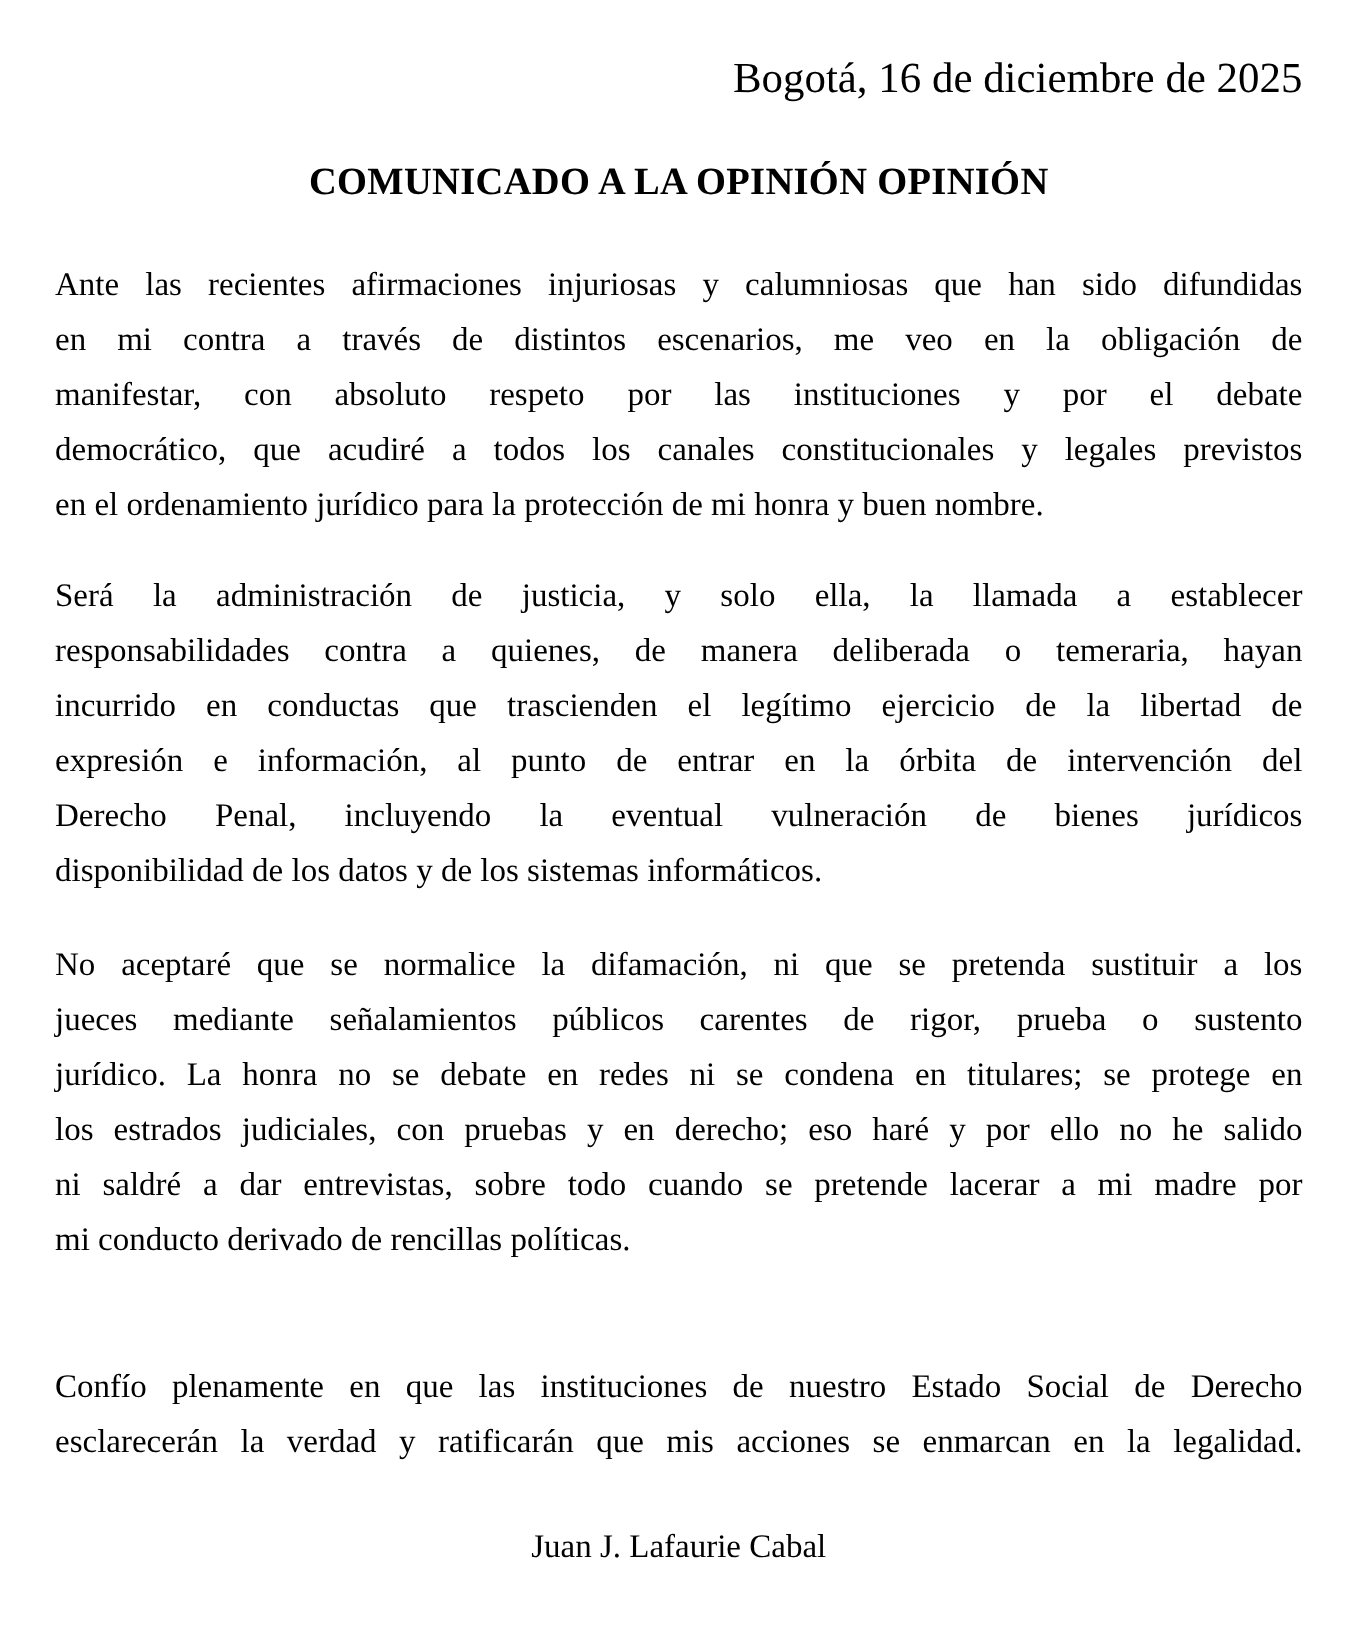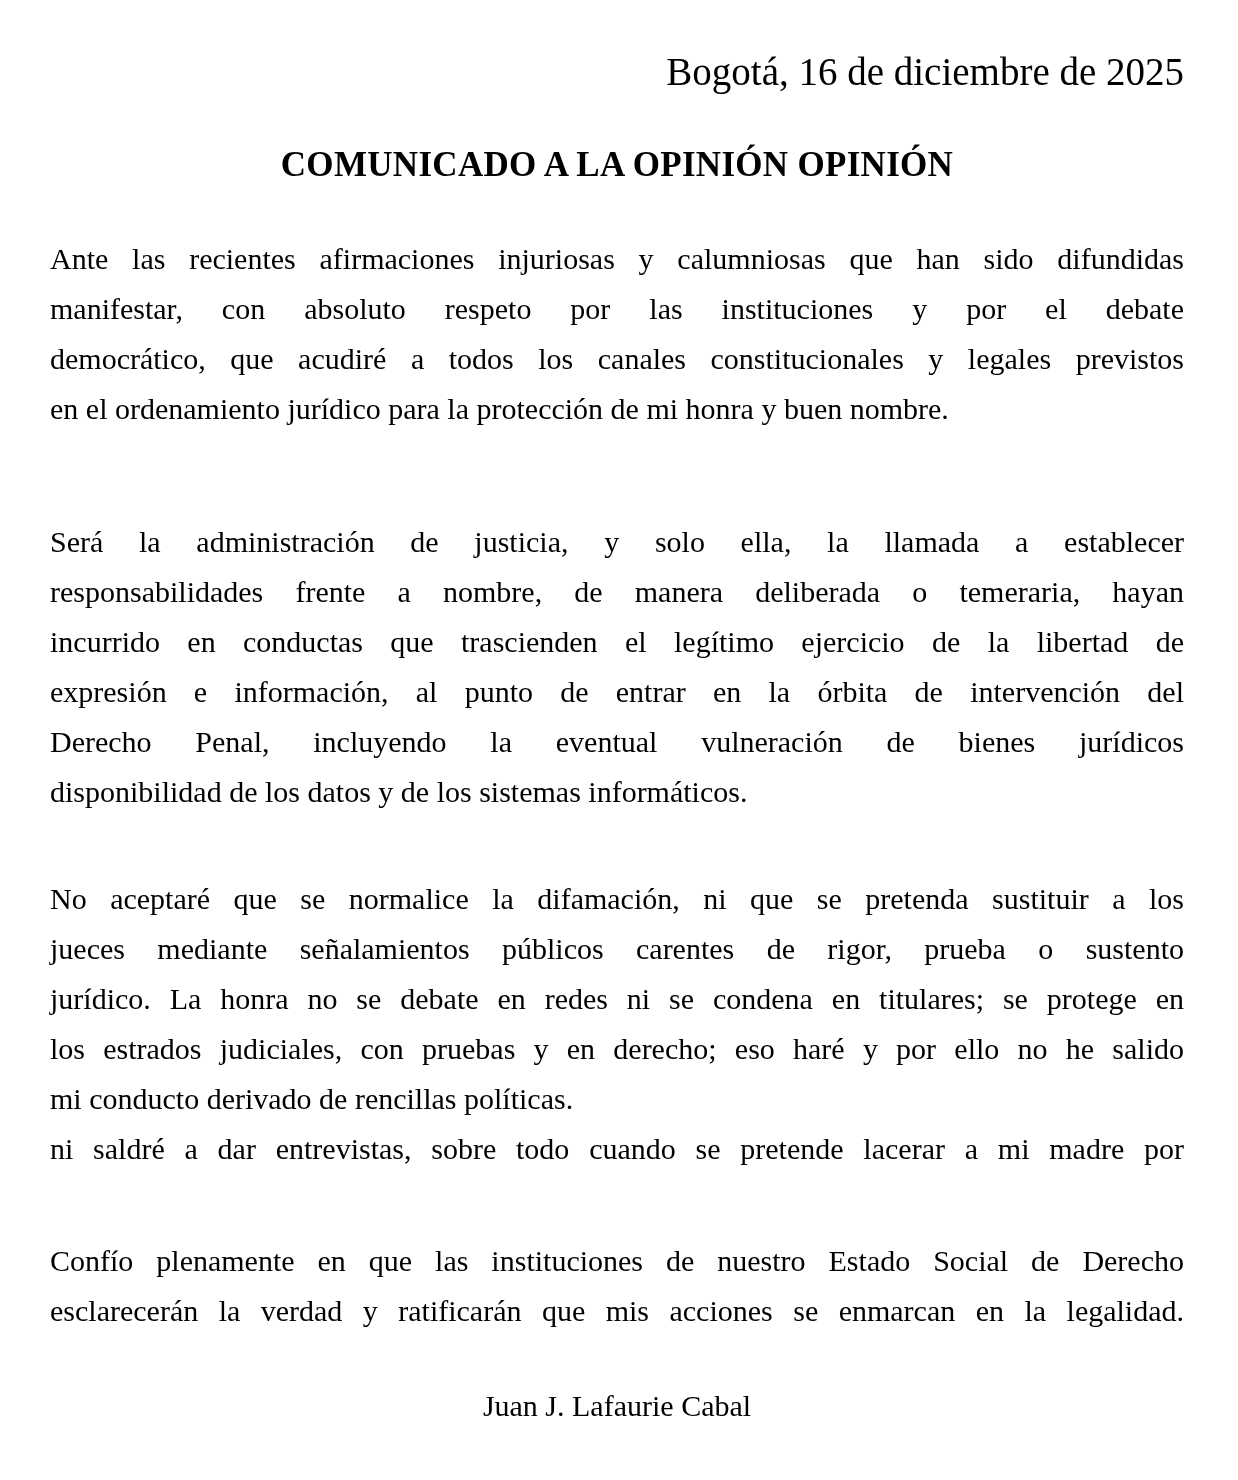--- a/index.html
+++ b/index.html
@@ -55,21 +55,21 @@
       text-align-last: justify;
       white-space: nowrap;
       overflow: visible;
     }
     .line.last {
       text-align: right;
       text-align-last: left;
     }
     #p1 { top: 234px; }
     #p2 { top: 517px; }
-    #p3 { top: 874px; }
+    #p3 { top: 852px; }
     #p4 { top: 1236px; }
     .signature {
       position: absolute;
       top: 1412px;
       left: 0;
       width: 1134px;
       text-align: center;
       font-size: 30px;
       line-height: 40px;
       margin-top: -26px;
@@ -80,41 +80,42 @@
 <body>
 
 <div class="page">
 
   <div class="date">Bogotá, 16 de diciembre de 2025</div>
 
   <div class="title">COMUNICADO A LA OPINIÓN OPINIÓN</div>
 
   <div class="para" id="p1">
     <span class="line">Ante las recientes afirmaciones injuriosas y calumniosas que han sido difundidas</span>
+    <span class="line">en mi contra a través de distintos escenarios, me veo en la obligación de</span>
     <span class="line">manifestar, con absoluto respeto por las instituciones y por el debate</span>
     <span class="line">democrático, que acudiré a todos los canales constitucionales y legales previstos</span>
     <span class="line last">en el ordenamiento jurídico para la protección de mi honra y buen nombre.</span>
   </div>
 
   <div class="para" id="p2">
     <span class="line">Será la administración de justicia, y solo ella, la llamada a establecer</span>
-    <span class="line">responsabilidades frente a nombre, de manera deliberada o temeraria, hayan</span>
+    <span class="line">responsabilidades contra a quienes, de manera deliberada o temeraria, hayan</span>
     <span class="line">incurrido en conductas que trascienden el legítimo ejercicio de la libertad de</span>
     <span class="line">expresión e información, al punto de entrar en la órbita de intervención del</span>
     <span class="line">Derecho Penal, incluyendo la eventual vulneración de bienes jurídicos</span>
     <span class="line last">disponibilidad de los datos y de los sistemas informáticos.</span>
   </div>
 
   <div class="para" id="p3">
     <span class="line">No aceptaré que se normalice la difamación, ni que se pretenda sustituir a los</span>
     <span class="line">jueces mediante señalamientos públicos carentes de rigor, prueba o sustento</span>
     <span class="line">jurídico. La honra no se debate en redes ni se condena en titulares; se protege en</span>
     <span class="line">los estrados judiciales, con pruebas y en derecho; eso haré y por ello no he salido</span>
+    <span class="line">ni saldré a dar entrevistas, sobre todo cuando se pretende lacerar a mi madre por</span>
     <span class="line last">mi conducto derivado de rencillas políticas.</span>
-    <span class="line">ni saldré a dar entrevistas, sobre todo cuando se pretende lacerar a mi madre por</span>
   </div>
 
   <div class="para" id="p4">
     <span class="line">Confío plenamente en que las instituciones de nuestro Estado Social de Derecho</span>
     <span class="line">esclarecerán la verdad y ratificarán que mis acciones se enmarcan en la legalidad.</span>
   </div>
 
   <div class="signature">Juan J. Lafaurie Cabal</div>
 
 </div>

